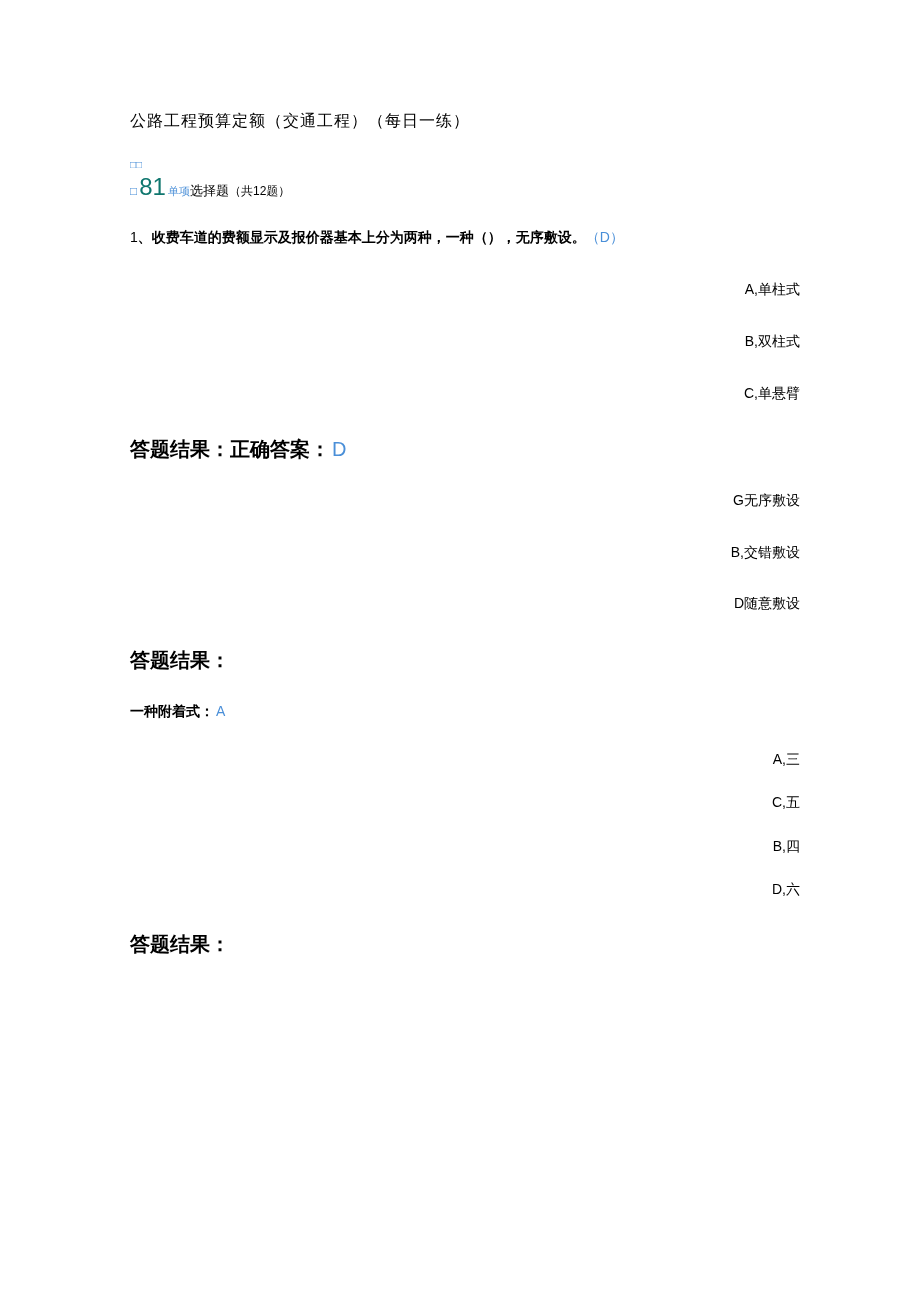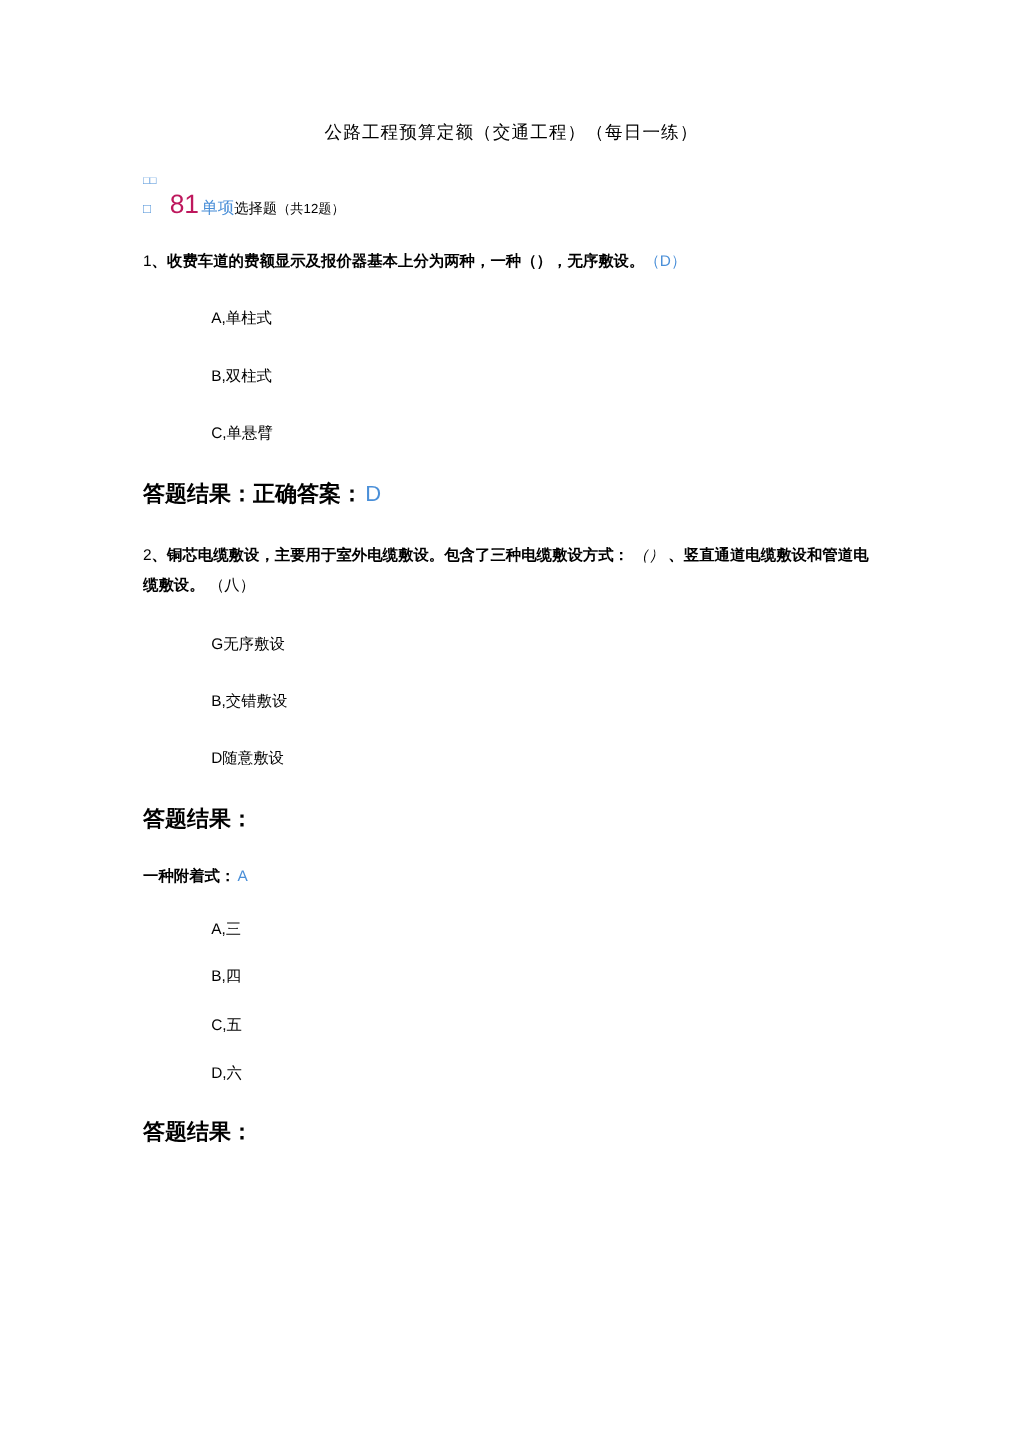--- a/index.html
+++ b/index.html
@@ -6,93 +6,87 @@
     body {
       width: 920px;
       font-family: "Microsoft YaHei", "SimSun", sans-serif;
       background: #fff;
       color: #000;
       padding: 110px 120px 80px 130px;
       font-size: 14px;
       line-height: 1.4;
     }
     .title {
-      text-align: center;
+      text-align: left;
       font-size: 16px;
       font-weight: 400;
       margin-bottom: 28px;
       letter-spacing: 1px;
     }
     .marker-row1 { color: #4a8fd8; font-size: 10px; letter-spacing: 0; line-height: 1; }
     .section-row { display: flex; align-items: baseline; margin-bottom: 22px; }
     .marker-box { color: #4a8fd8; font-size: 12px; margin-right: 2px; }
-    .big81 { color: #be185d; font-size: 24px; font-weight: 400; margin-right: 2px; margin-left: 15px; }
+    .big81 { color: #0f766e; font-size: 24px; font-weight: 400; margin-right: 2px; }
     .section-label { font-size: 13px; }
     .count { font-size: 12px; }
     .question { margin-bottom: 30px; }
     .q-text { font-weight: 700; font-size: 14px; margin-bottom: 32px; line-height: 1.6; }
     .q-num { font-weight: 400; font-family: Arial, sans-serif; }
     .q-hint { color: #4a8fd8; font-weight: 400; font-family: Arial, sans-serif; }
     .q-normal { font-weight: 400; }
     .options { padding-left: 62px; }
-    .opt { margin-bottom: 32px; font-size: 14px; }
+    .opt { margin-bottom: 32px; font-size: 14px; text-align: right; }
     .opt-letter { font-family: Arial, sans-serif; }
     .q3 .opt { margin-bottom: 24px; }
     .result-line { font-weight: 700; font-size: 20px; margin-bottom: 28px; }
     .correct-line { font-weight: 700; font-size: 14px; margin-bottom: 28px; }
     .ans { color: #4a8fd8; font-family: Arial, sans-serif; font-weight: 400; margin-left: 2px; }
     .q2-wrap { line-height: 1.9; }
   </style>
 </head>
 <body>
 
 <div class="title">公路工程预算定额（交通工程）（每日一练）</div>
 
 <div class="marker-row1">□□</div>
 <div class="section-row">
   <span class="marker-box">□</span>
   <span class="big81">81</span>
-  <span style="color:#4a8fd8;font-size:15px;">单项</span>
+  <span style="color:#4a8fd8;font-size:11px;">单项</span>
   <span class="section-label">选择题</span>
   <span class="count">（共12题）</span>
 </div>
 
 <div class="question">
   <div class="q-text">
     <span class="q-num">1</span><span>、</span><span>收费车道的费额显示及报价器基本上分为两种，一种（），无序敷设。</span><span class="q-hint">（D）</span>
   </div>
   <div class="options">
     <div class="opt"><span class="opt-letter">A,</span><span>单柱式</span></div>
     <div class="opt"><span class="opt-letter">B,</span><span>双柱式</span></div>
     <div class="opt"><span class="opt-letter">C,</span><span>单悬臂</span></div>
   </div>
 </div>
 <div class="result-line">
   <span>答题结果：正确答案：</span><span class="ans">D</span>
 </div>
 
 <div class="question">
-  <div class="q-text q2-wrap">
-    <span class="q-num">2</span><span>、</span><span>铜芯电缆敷设，主要用于室外电缆敷设。包含了三种电缆敷设方式：</span>
-    <span class="q-normal" style="font-style:italic;">（）</span>
-    <span>、竖直通道电缆敷设和管道电缆敷设。</span>
-    <span class="q-normal">（八）</span>
-  </div>
   <div class="options">
     <div class="opt"><span class="opt-letter">G</span><span>无序敷设</span></div>
     <div class="opt"><span class="opt-letter">B,</span><span>交错敷设</span></div>
     <div class="opt"><span class="opt-letter">D</span><span>随意敷设</span></div>
   </div>
 </div>
 <div class="result-line">答题结果：</div>
 <div class="correct-line">
   <span>一种附着式：</span><span class="ans">A</span>
 </div>
 
 <div class="question q3">
   <div class="options">
     <div class="opt"><span class="opt-letter">A,</span><span>三</span></div>
+    <div class="opt"><span class="opt-letter">C,</span><span>五</span></div>
     <div class="opt"><span class="opt-letter">B,</span><span>四</span></div>
-    <div class="opt"><span class="opt-letter">C,</span><span>五</span></div>
     <div class="opt"><span class="opt-letter">D,</span><span>六</span></div>
   </div>
 </div>
 <div class="result-line" style="margin-bottom:0;">答题结果：</div>
 
 </body></html>

